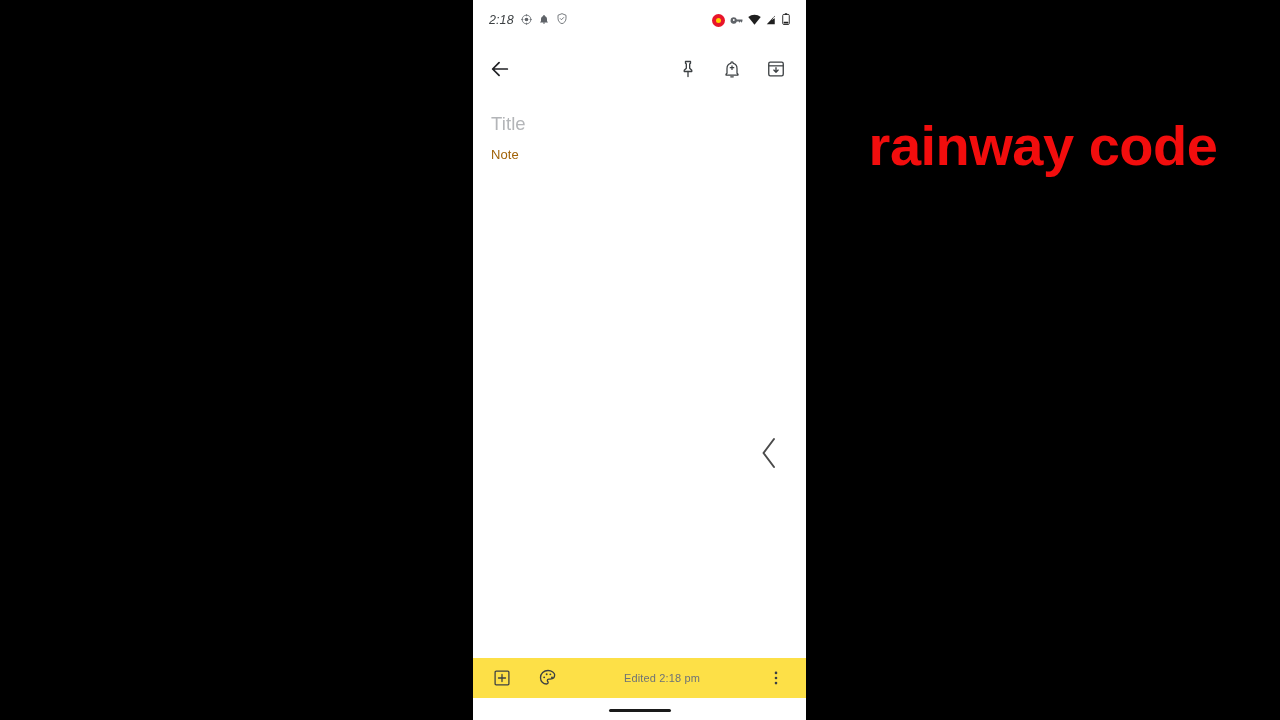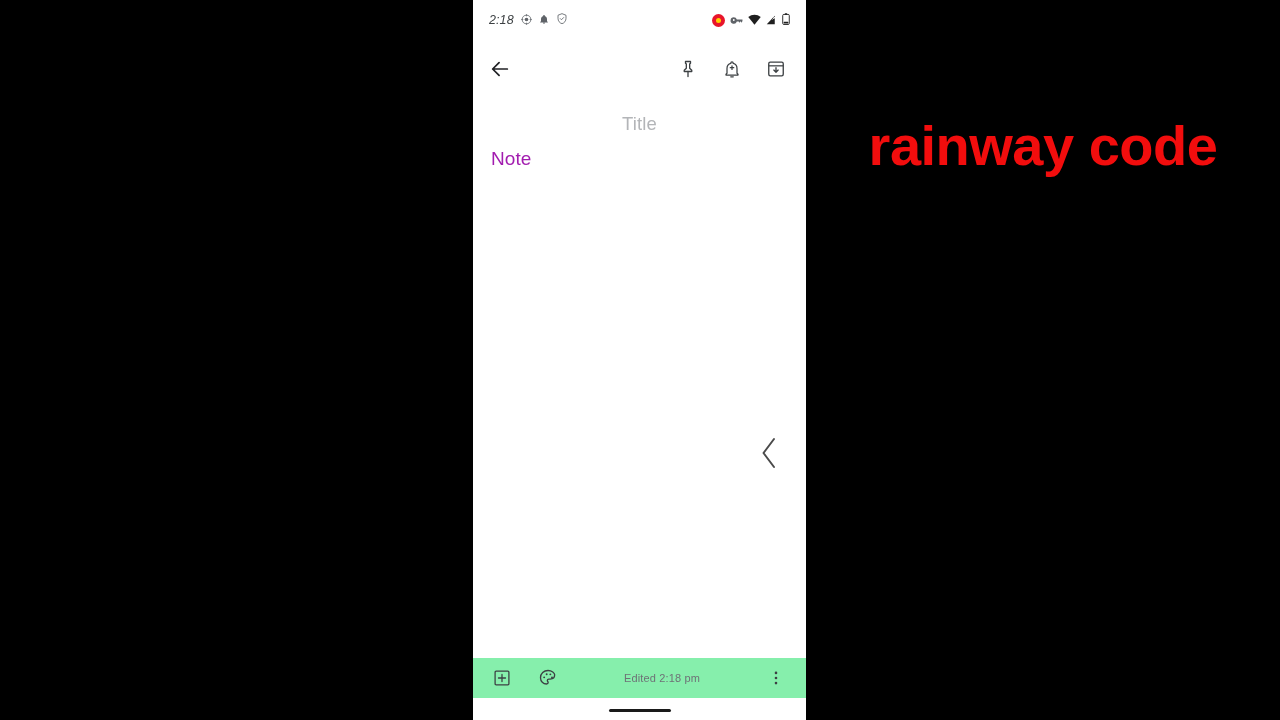--- a/index.html
+++ b/index.html
@@ -119,25 +119,24 @@
     background: #ffffff;
     padding: 14px 18px 0 18px;
     box-sizing: border-box;
   }
   .note-title {
     font-size: 18.5px;
     color: #b3b5b8;
     line-height: 1.25;
     letter-spacing: 0.1px;
     padding-bottom: 4px;
-    text-align: center;
   }
   .note-text {
-    font-size: 19px;
-    color: #a21caf;
+    font-size: 13px;
+    color: #a16207;
     line-height: 1.3;
     letter-spacing: 0.1px;
     padding-top: 8px;
   }
 
   
   .edge-chevron {
     position: absolute;
     right: 28px;
     top: 436px;
@@ -148,21 +147,21 @@
 
   
   .bottom-bar {
     position: absolute;
     left: 0;
     bottom: 22px;
     width: 333px;
     height: 40px;
     display: flex;
     align-items: center;
-    background: #86efac;
+    background: #fde047;
   }
   .bb-left {
     display: flex;
     align-items: center;
     gap: 20px;
     padding-left: 16px;
   }
   .bb-center {
     flex: 1;
     text-align: center;

